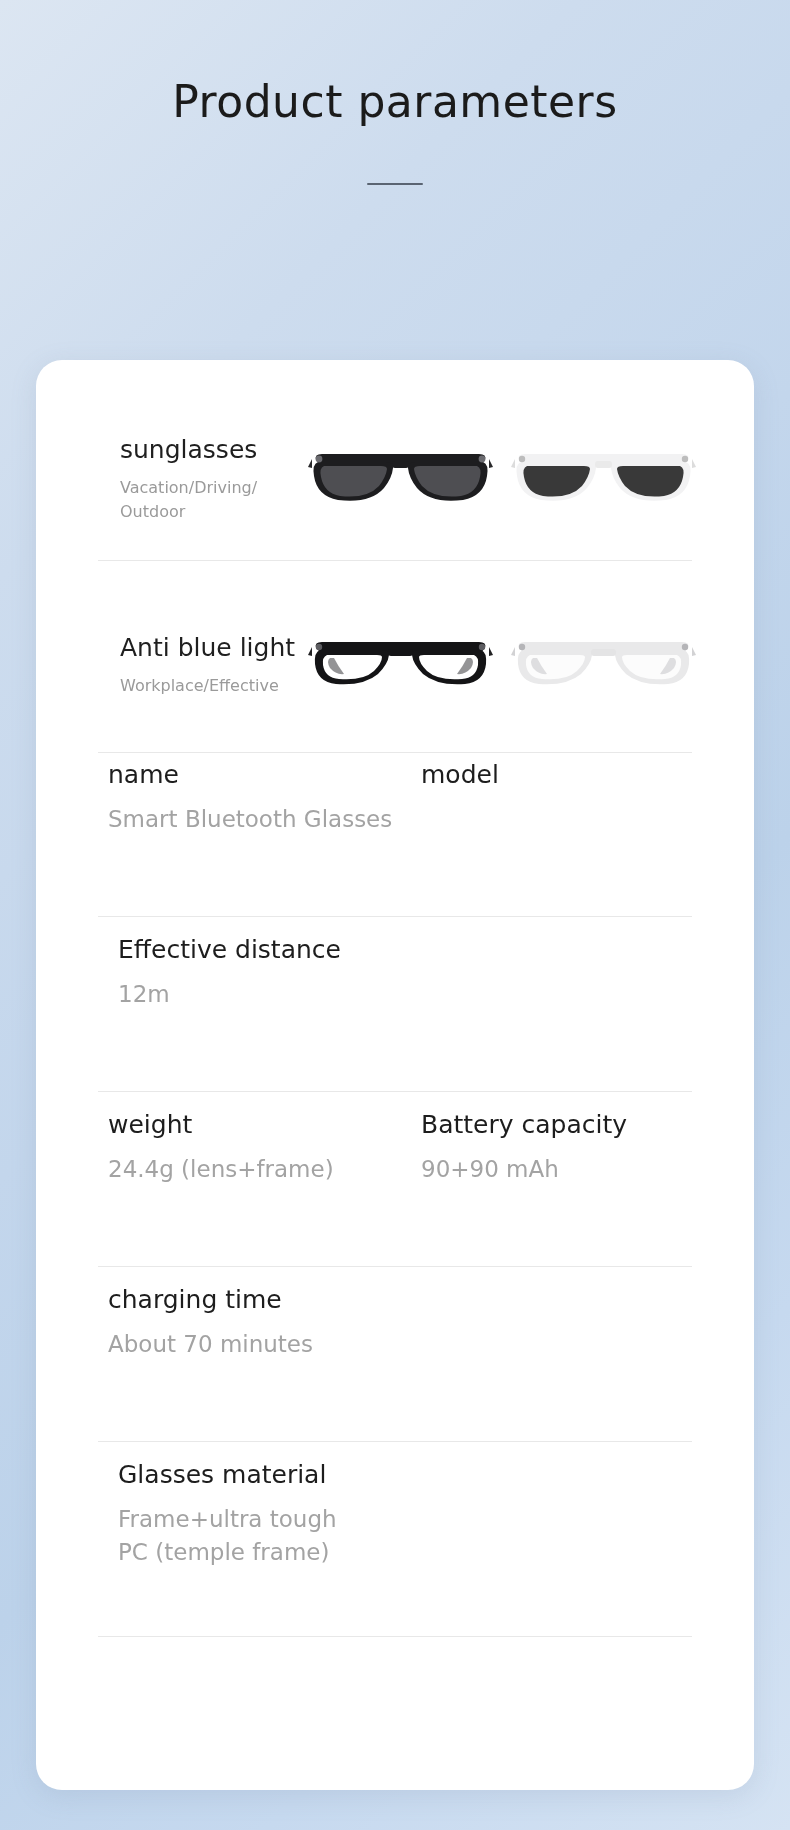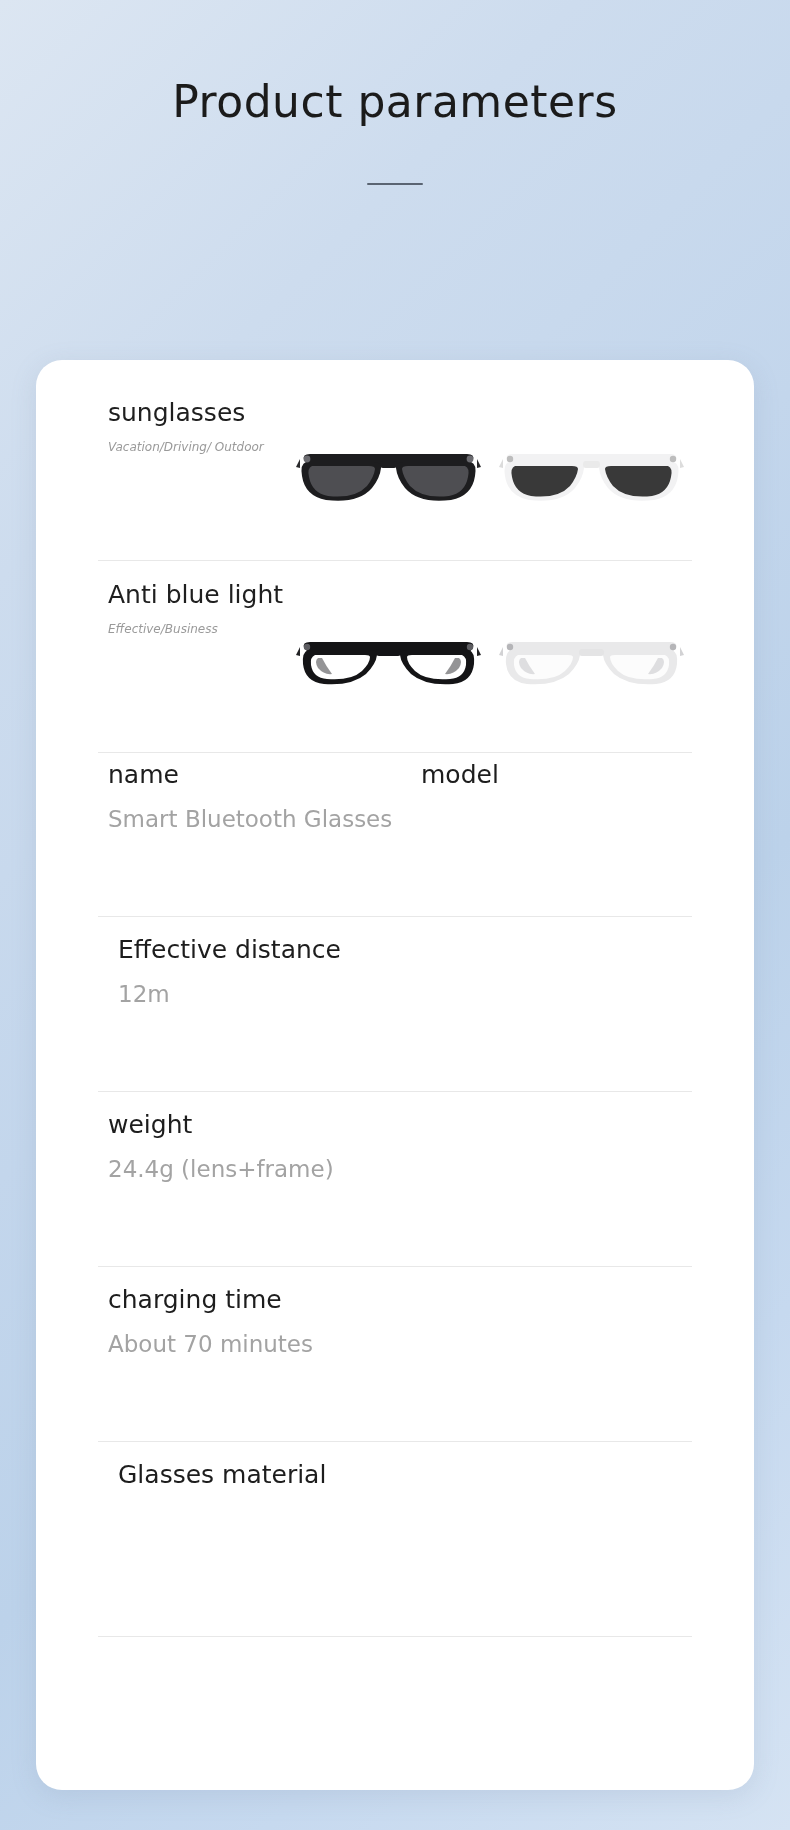--- a/index.html
+++ b/index.html
@@ -43,38 +43,39 @@
     width: 718px;
     height: 1430px;
     background: #ffffff;
     border-radius: 26px;
     box-shadow: 0 6px 26px rgba(120,140,165,0.18);
     box-sizing: border-box;
   }
   .glass-row {
     position: relative;
     display: flex;
+    align-items: center;
     padding: 0 62px 0 72px;
     box-sizing: border-box;
+    margin-left: 12px;
   }
   .glass-row .labels {
     width: 180px;
     flex: 0 0 180px;
   }
   .glass-row .g-title {
     font-size: 25px;
     color: #1f1f1f;
     margin-bottom: 12px;
     white-space: nowrap;
   }
   .glass-row .g-sub {
-    font-size: 12px;
+    font-size: 16px;
     color: #9a9a9a;
     line-height: 1.45;
-    font-style: italic;
   }
   .glass-imgs {
     flex: 1;
     display: flex;
     align-items: center;
     justify-content: flex-start;
     gap: 18px;
     padding-left: 8px;
   }
   .divider {
@@ -167,21 +168,21 @@
             <circle cx="174" cy="17" r="3.2" fill="#bdbdbd"></circle>
           </svg>
         </span>
       </div>
     </div>
     <div class="divider" style="top:200px;"></div>
 
     <div class="glass-row" style="height:190px; padding-top:20px;">
       <div class="labels">
         <div class="g-title">Anti blue light</div>
-        <div class="g-sub">Effective/Business</div>
+        <div class="g-sub">Workplace/Effective</div>
       </div>
       <div class="glass-imgs">
         <span>
           <svg width="185" height="74" viewBox="0 0 185 74">
             <path d="M8 20 Q6 14 14 14 L171 14 Q179 14 177 20 L172 26 L14 26 Z" fill="#141416"></path>
             <path d="M12 22 Q6 24 7 36 Q9 54 28 56 Q56 58 70 46 Q80 36 81 27 Q82 22 74 22 Z" fill="#141416"></path>
             <path d="M173 22 Q179 24 178 36 Q176 54 157 56 Q129 58 115 46 Q105 36 104 27 Q103 22 111 22 Z" fill="#141416"></path>
             <path d="M19 27 Q14 29 15 37 Q17 50 31 51 Q55 53 66 43 Q74 35 74 29 Q74 27 69 27 Z" fill="#ffffff"></path>
             <path d="M166 27 Q171 29 170 37 Q168 50 154 51 Q130 53 119 43 Q111 35 111 29 Q111 27 116 27 Z" fill="#ffffff"></path>
             <path d="M22 30 Q18 33 22 40 Q28 47 36 46 Q30 38 26 30 Z" fill="#3c3c3f" opacity="0.55"></path>
@@ -232,33 +233,39 @@
           <div class="spec-val">12m</div>
         </div>
         <div class="divider"></div>
       </div>
 
       <div class="spec-row">
         <div class="spec-cell">
           <div class="spec-key">weight</div>
           <div class="spec-val">24.4g (lens+frame)</div>
         </div>
+        <div class="spec-cell right">
+          <div class="spec-key">Battery capacity</div>
+          <div class="spec-val">90+90 mAh</div>
+        </div>
         <div class="divider"></div>
       </div>
 
       <div class="spec-row">
         <div class="spec-cell">
           <div class="spec-key">charging time</div>
           <div class="spec-val">About 70 minutes</div>
         </div>
         <div class="divider"></div>
       </div>
 
       <div class="spec-row" style="height:185px;">
         <div class="spec-cell right">
           <div class="spec-key">Glasses material</div>
+          <div class="spec-val">Frame+ultra tough
+PC (temple frame)</div>
         </div>
         <div class="divider" style="bottom:8px;"></div>
       </div>
 
     </div>
   </div>
 </div>
 
 </body></html>

